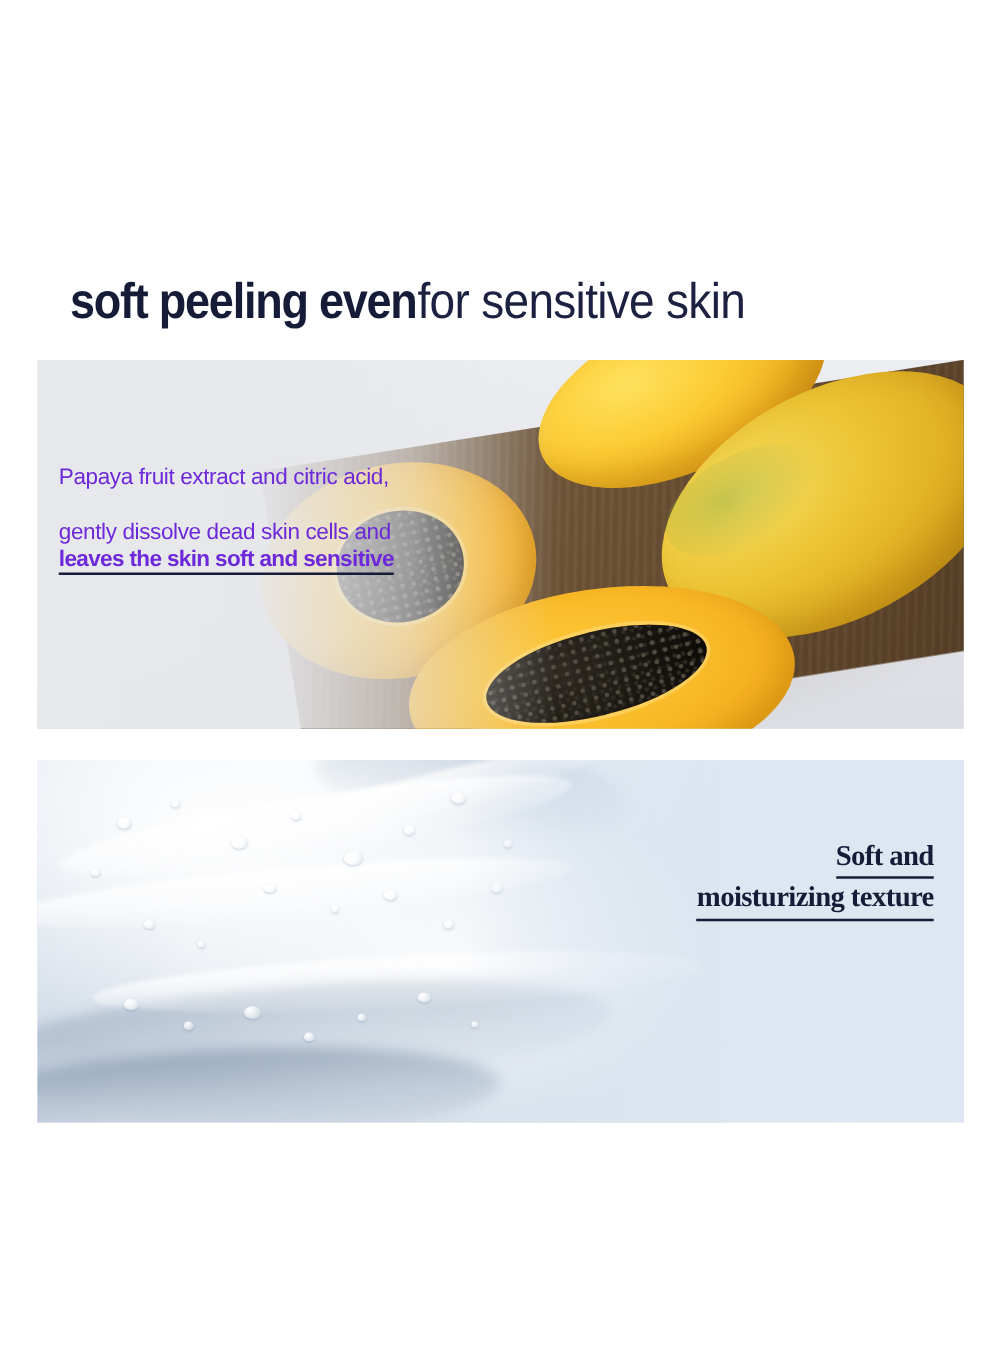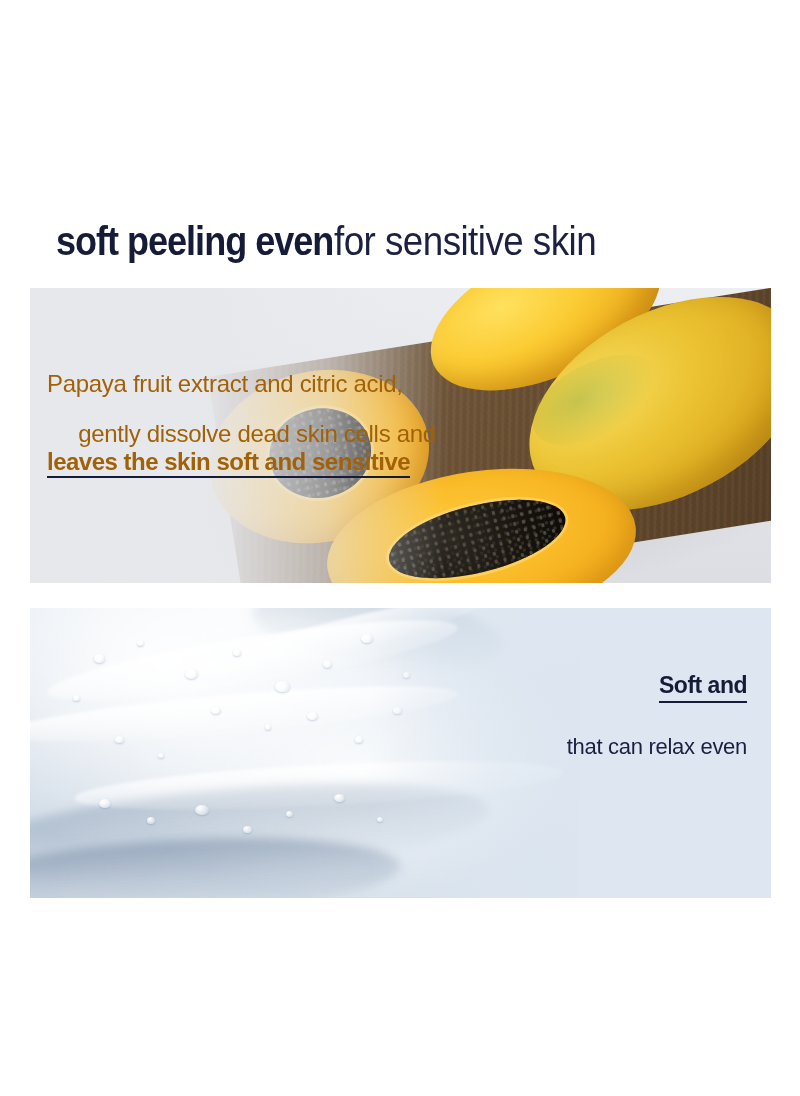--- a/index.html
+++ b/index.html
@@ -213,42 +213,43 @@
 
   
   .papaya-copy {
     position: absolute;
     left: 17px;
     top: 84px;
     width: 420px;
     color: #161b38;
   }
   .copy-line {
-    font-size: 24px;
+    font-size: 18px;
     font-weight: 400;
     letter-spacing: -0.3px;
     line-height: 1.0;
     white-space: nowrap;
-    color: #a16207;
+    color: #6d28d9;
   }
   .copy-line.gap-1 { margin-bottom: 26px; }
-  .copy-line.gap-2 { margin-bottom: 4px; text-align: center; }
+  .copy-line.gap-2 { margin-bottom: 4px; }
   .copy-line.strong {
     font-weight: 700;
     letter-spacing: -0.5px;
     border-bottom: 2px solid #161b38;
     display: inline-block;
     padding-bottom: 2px;
   }
 
   
   .panel-gel {
     top: 608px;
     height: 290px;
     background: #dfe7f0;
+    font-family: Liberation Serif, serif;
   }
   .gel-scene {
     position: absolute;
     inset: 0;
     background:
       linear-gradient(105deg,
         #eef2f6 0%,
         #e3eaf1 26%,
         #dde5ee 48%,
         #dde6f0 68%,
@@ -441,20 +442,22 @@
         <div class="bub" style="left:68%;  top:34%;  width:9px;  height:7px;"></div>
       </div>
 
       <div class="gel-fade-right"></div>
     </div>
 
     <div class="gel-copy">
       <div class="gel-strong">
         <span class="ul">Soft and</span>
       </div>
+      <div class="gel-strong">
+        <span class="ul">moisturizing texture</span>
+      </div>
       <div class="gel-sub">
-        <div>that can relax even</div>
       </div>
     </div>
 
   </div>
 
 </div>
 
 </body></html>

